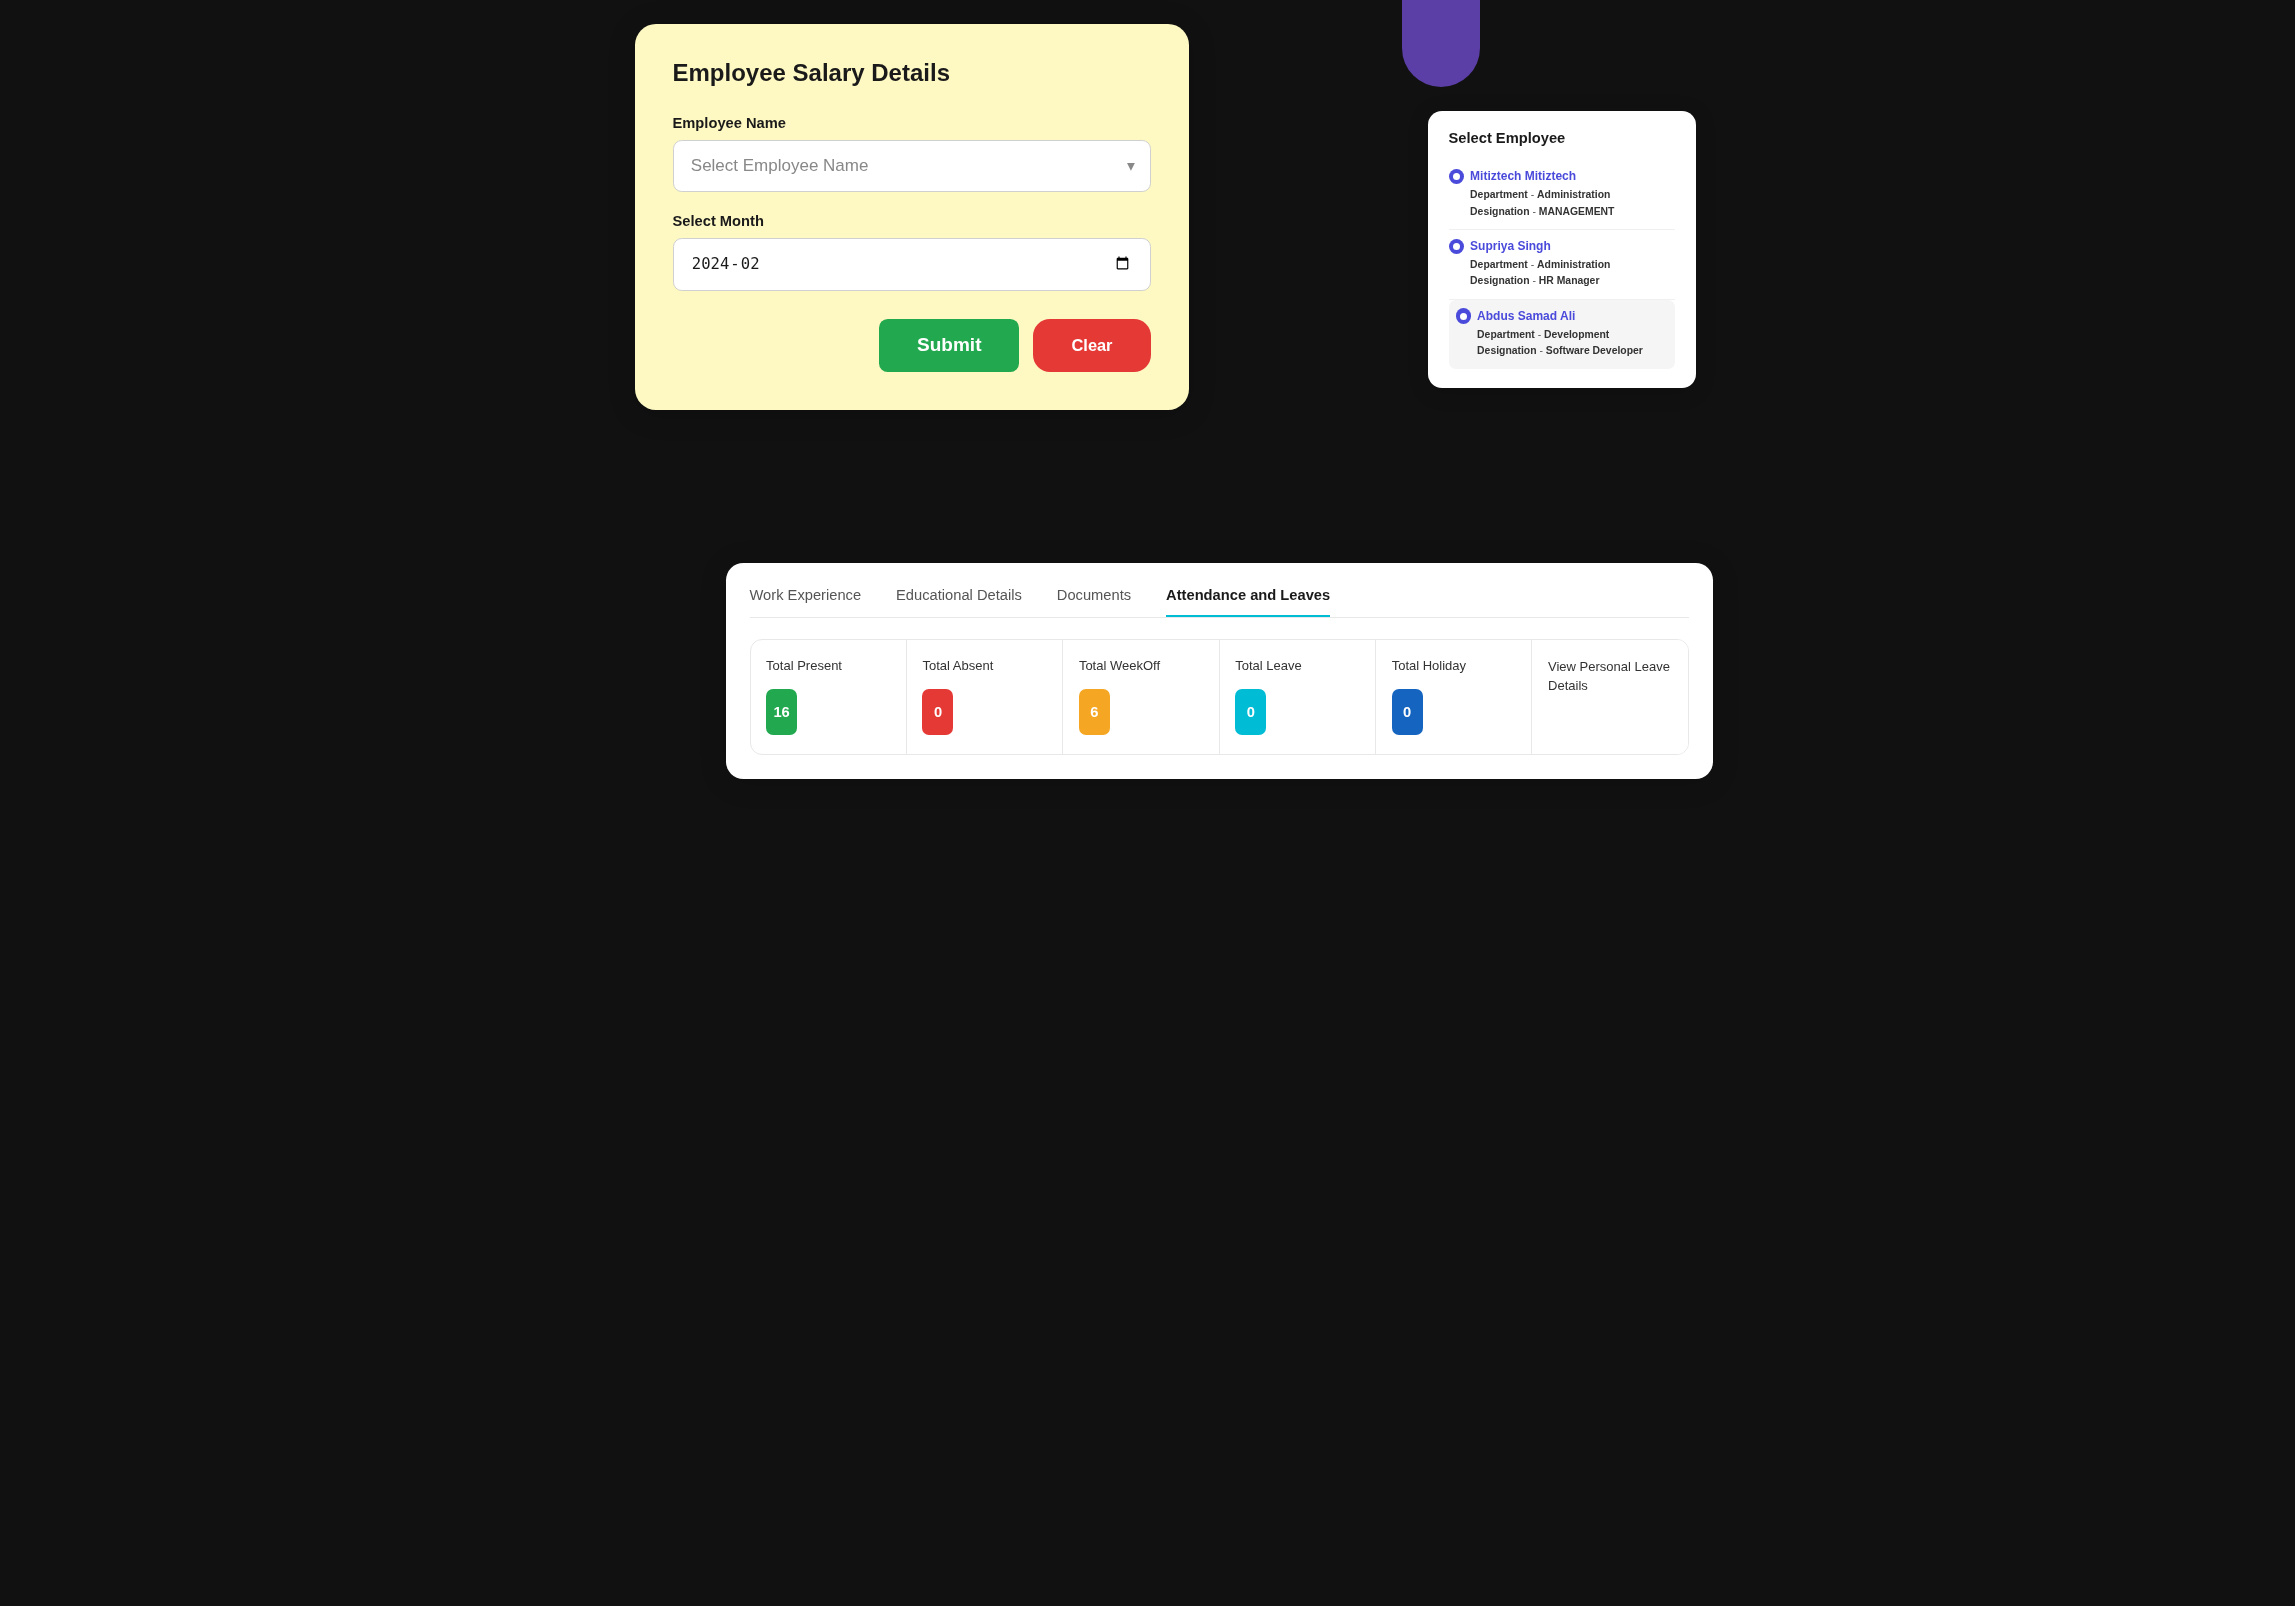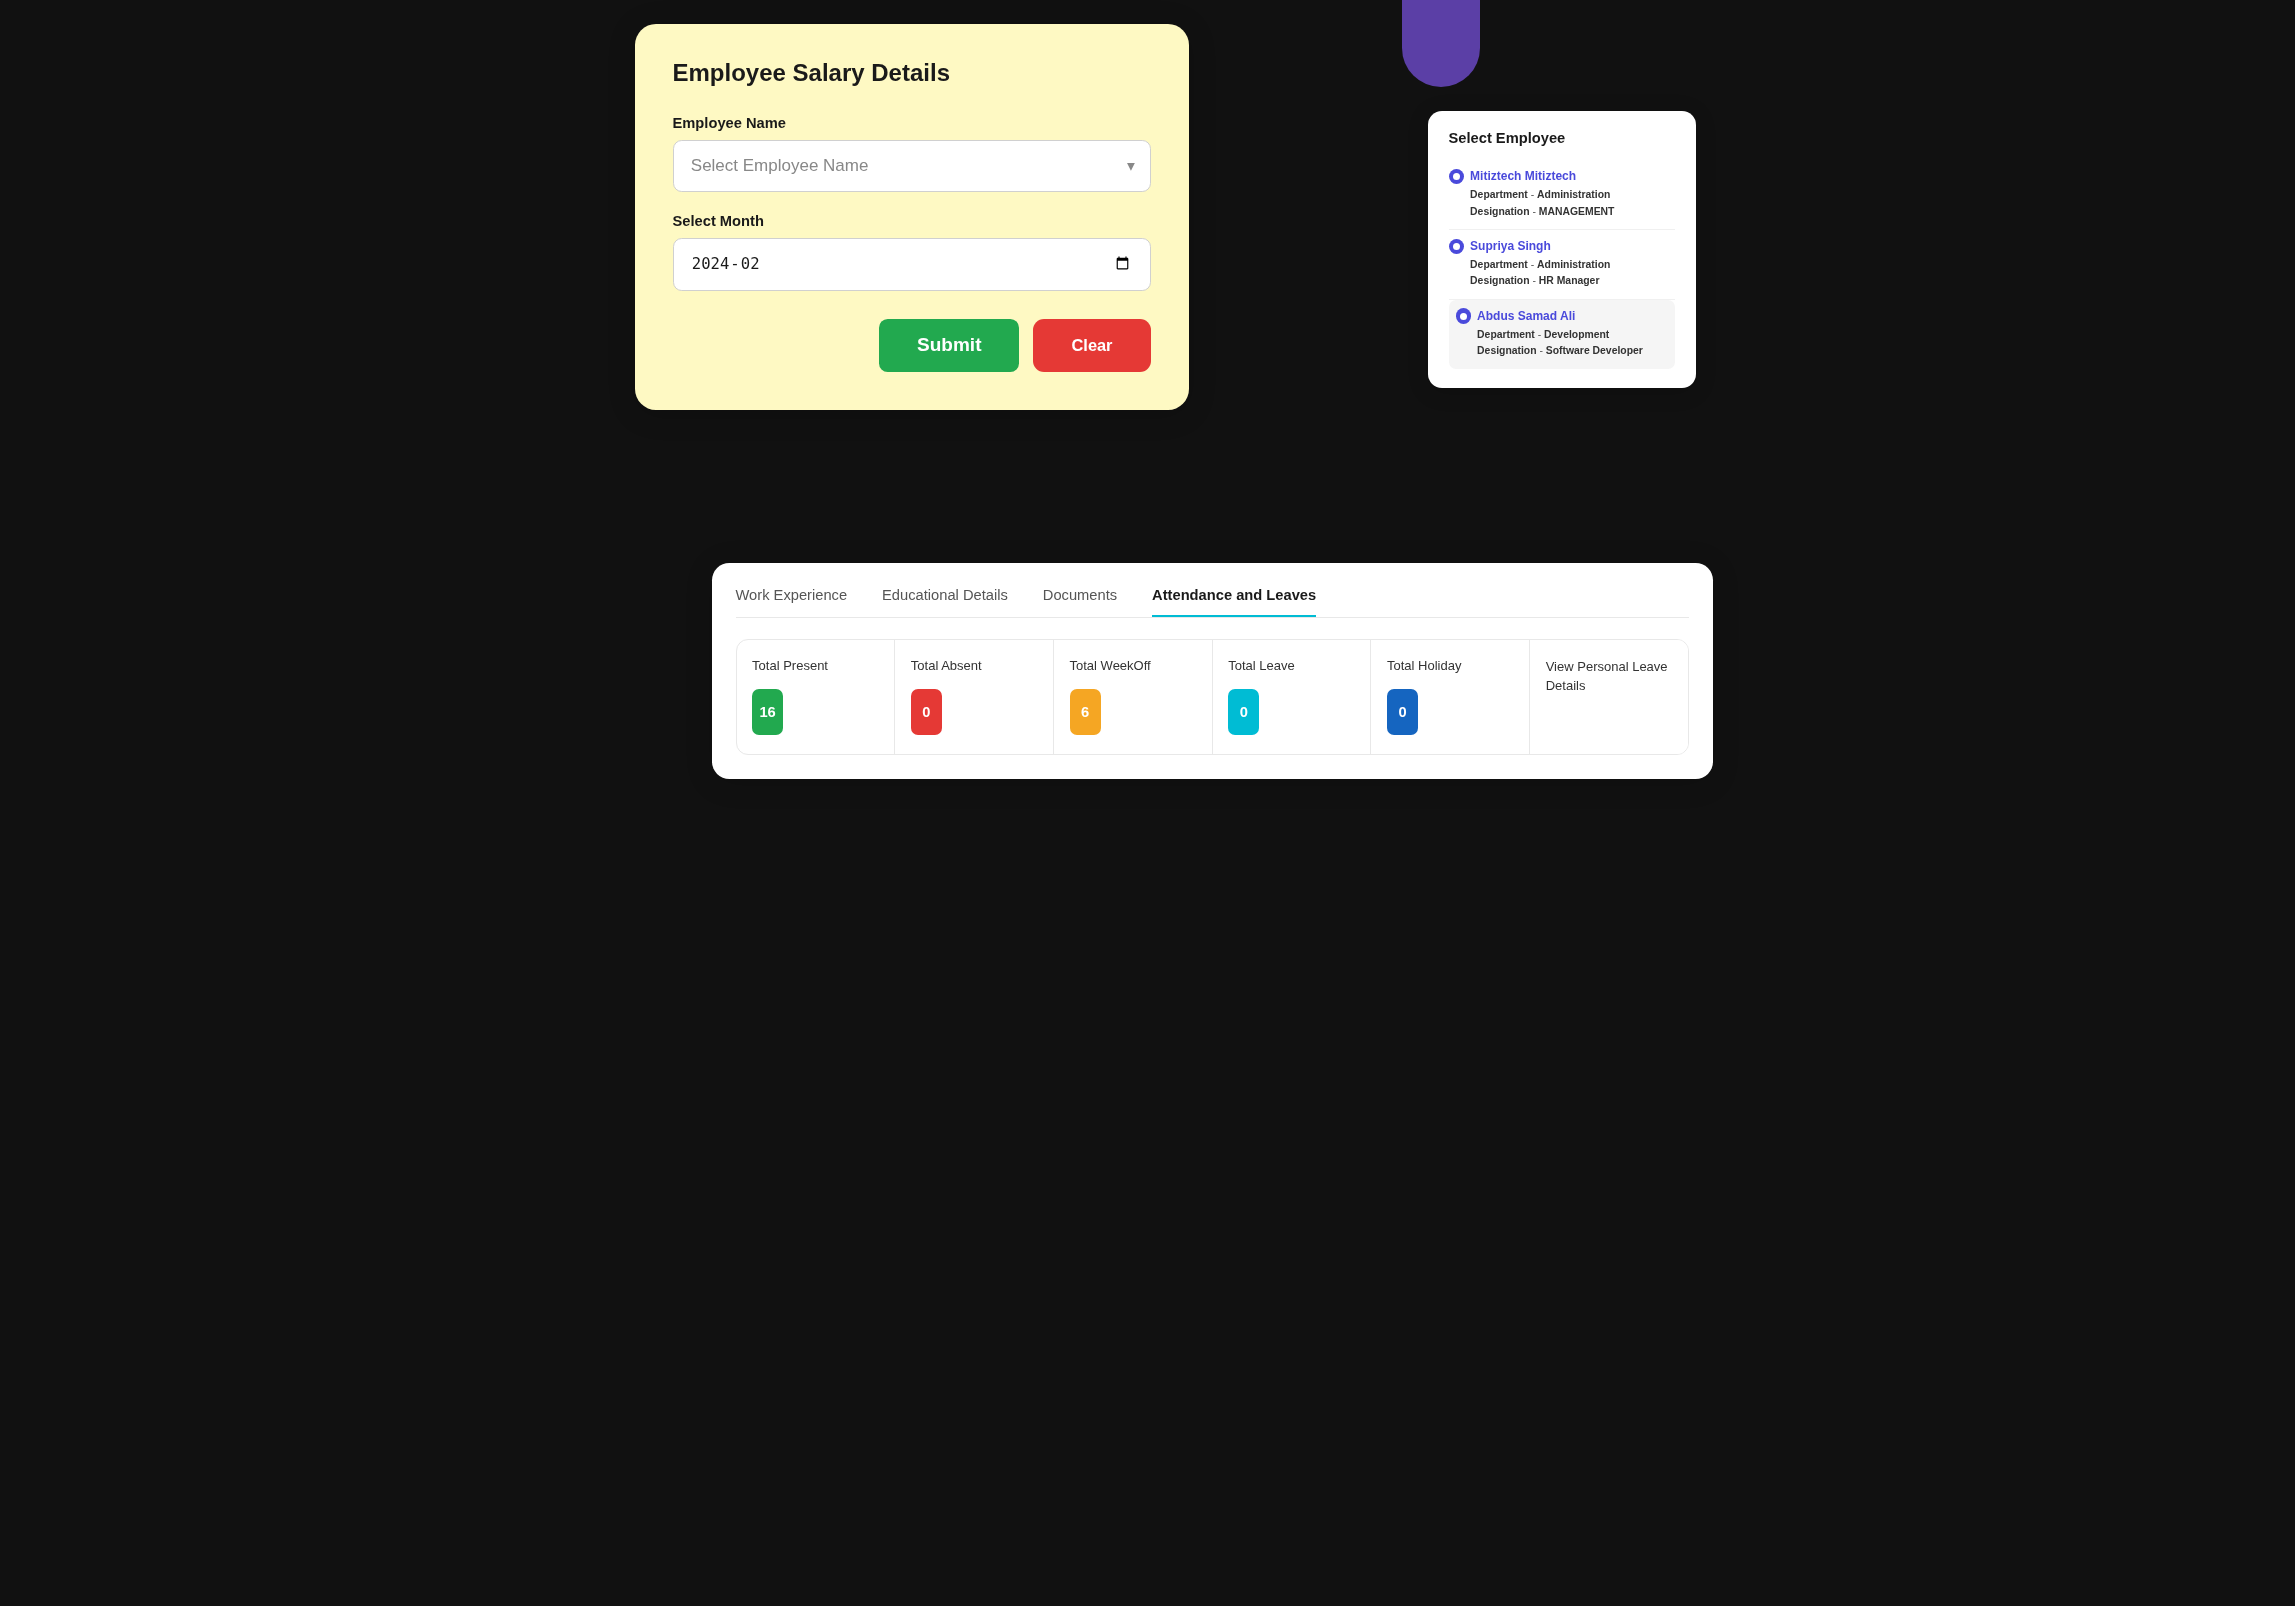--- a/index.html
+++ b/index.html
@@ -111,21 +111,21 @@
       padding: 15.6px 38px;
       font-size: 19px;
       font-weight: 600;
       cursor: pointer;
     }
 
     .btn-clear {
       background: #e53935;
       color: #fff;
       border: none;
-      border-radius: 11px;
+      border-radius: 17px;
       padding: 15.6px 38px;
       font-size: 16.4px;
       font-weight: 600;
       cursor: pointer;
     }
 
     
     .select-employee-card {
       position: absolute;
       top: 111px;
@@ -199,21 +199,21 @@
 
     .employee-detail span {
       font-weight: 600;
       color: #333;
     }
 
     
     .tabs-card {
       position: absolute;
       bottom: 24px;
-      left: 138px;
+      left: 152px;
       right: 8.7px;
       background: #fff;
       border-radius: 17.3px;
       padding: 24px 24px 24px 24px;
       z-index: 2;
       box-shadow: 0 3.5px 28px rgba(0,0,0,0.15);
     }
 
     .tabs-row {
       display: flex;

